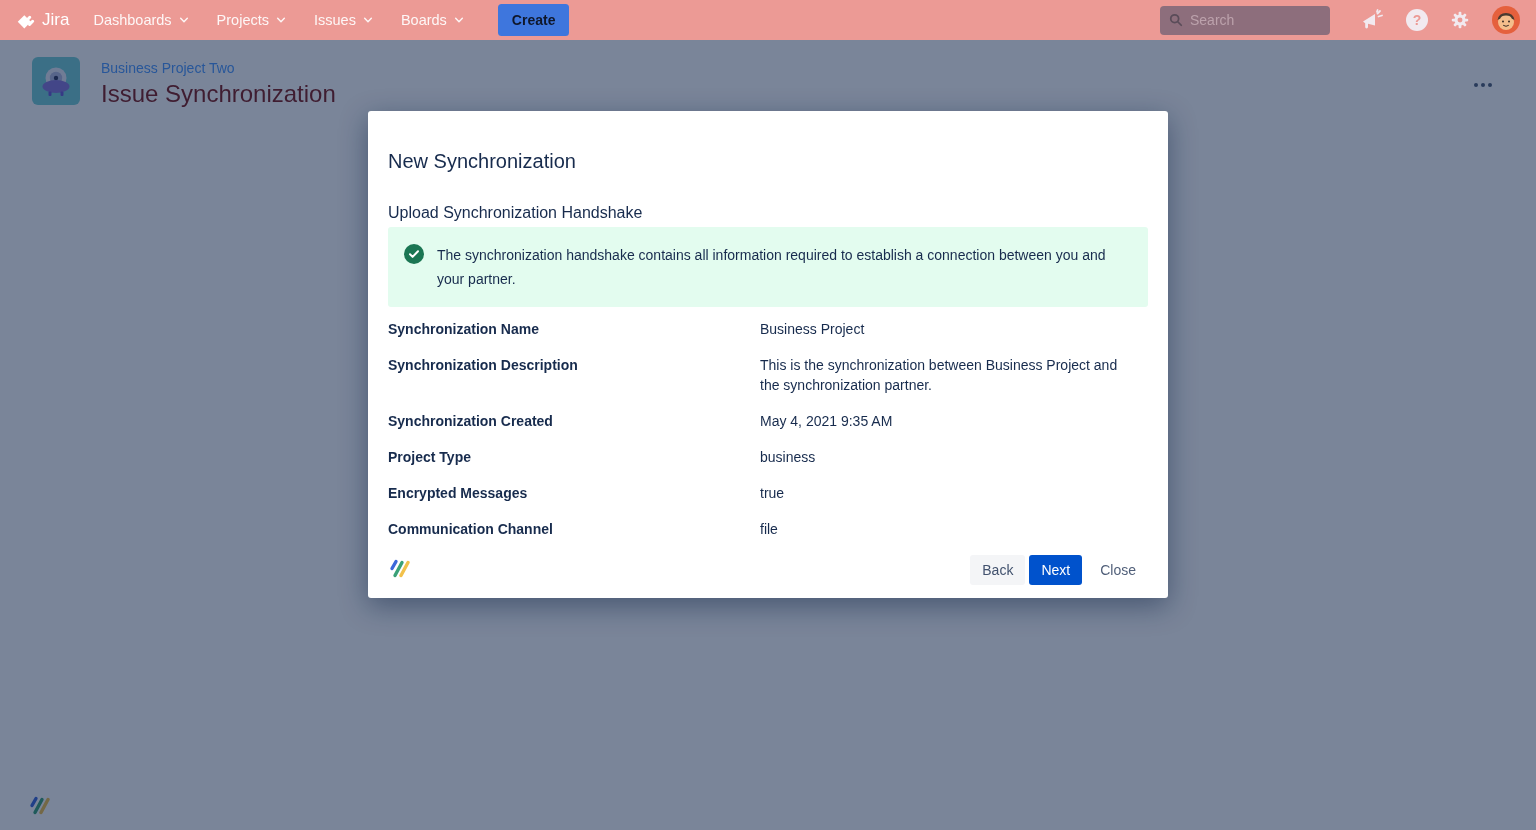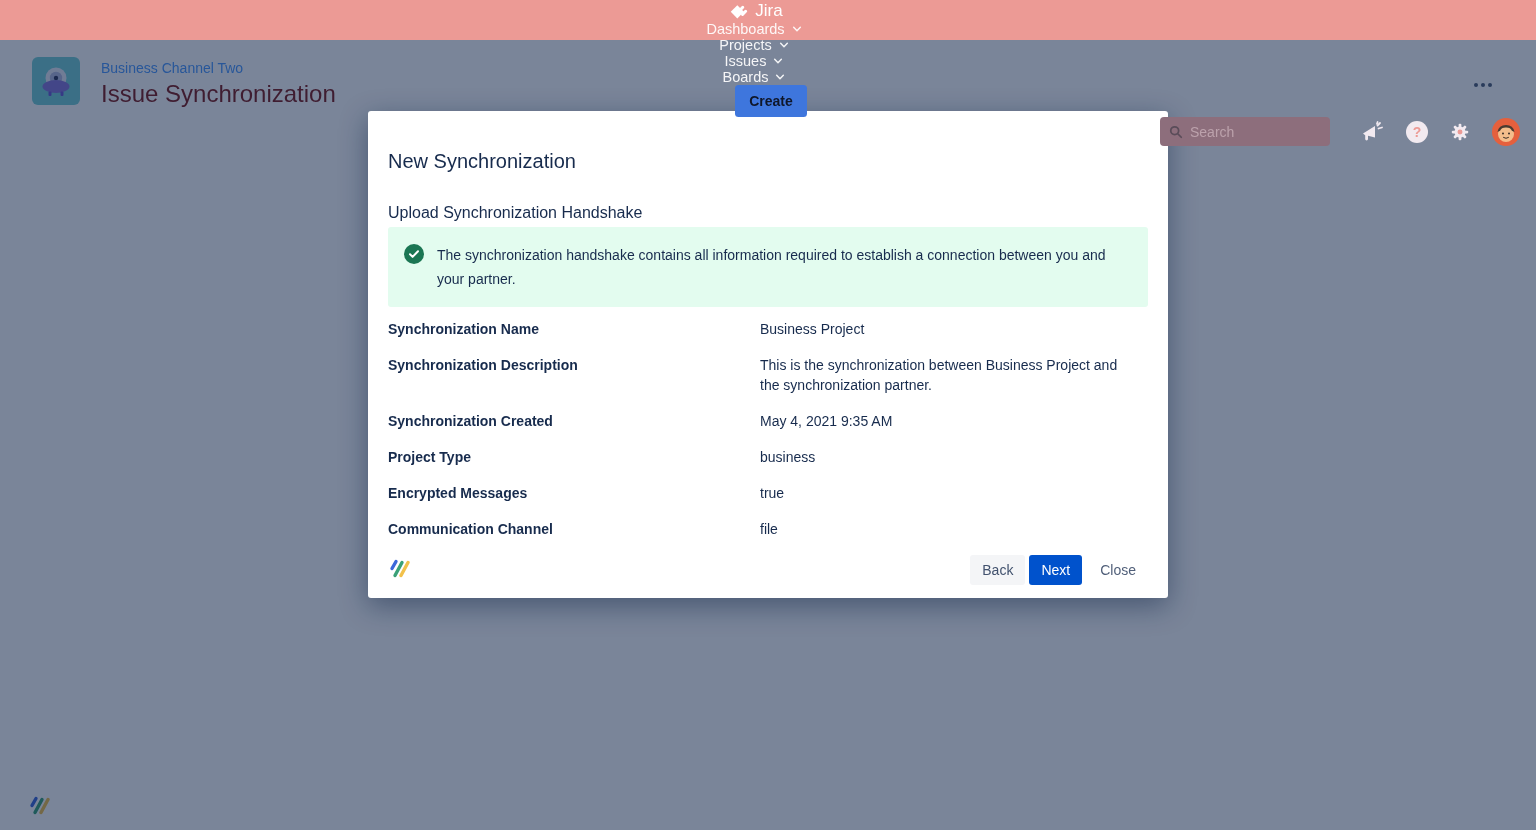--- a/index.html
+++ b/index.html
@@ -2,21 +2,21 @@
 <html style="--nav_bg: #EC9A95; --create_btn: #3E76DD; --primary_btn: #0052CC; --success_bg: #E3FCEF; --success_icon: #1B7653; --link: #4C9AFF; --text_dark: #172B4D; --overlay: rgba(9, 30, 66, 0.54);"><head>
 <meta charset="utf-8">
 <style>
   * { margin:0; padding:0; box-sizing:border-box; }
   html,body { width:1536px; height:830px; overflow:hidden; }
   body { font-family:"Liberation Sans", sans-serif; background:#fff; }
   .screen { position:relative; width:1536px; height:830px; overflow:hidden; }
 
   
   .nav { position:relative; z-index:30; display:flex; align-items:center;
-         height:40px; background:var(--nav_bg,#EC9A95); padding:0 16px;flex-direction:column; }
+         height:40px; background:var(--nav_bg,#EC9A95); padding:0 16px; }
   .brand { display:flex; align-items:center; gap:5px; color:#fff; font-size:17px;
            margin-right:24px; cursor:pointer; }
   .nav-item { display:flex; align-items:center; gap:7px; color:rgba(255,255,255,.92);
               font-size:14.5px; margin-right:28px; text-decoration:none; cursor:pointer; }
   .create-btn { background:var(--create_btn,#3E76DD); color:#0f172a; font-weight:700;
                 font-size:14px; border:none; border-radius:3.5px; padding:8px 14px;
                 margin-left:6px; cursor:pointer; font-family:inherit; }
   .nav-right { margin-left:auto; display:flex; align-items:center; gap:21px; }
   .searchbox { display:flex; align-items:center; gap:7px; width:170px; height:29px;
                background:#8D6E7C; border-radius:4px; padding:0 9px; margin-right:10px; }
@@ -194,21 +194,21 @@
           <rect width="48" height="48" rx="6" fill="#76CFD6"></rect>
           <circle cx="24" cy="21" r="10.5" fill="#E9EBF7"></circle>
           <circle cx="24" cy="21" r="6.2" fill="#B3B9DE"></circle>
           <circle cx="24" cy="21" r="2.2" fill="#30375E"></circle>
           <ellipse cx="24" cy="29.5" rx="13.5" ry="6.5" fill="#8777D9"></ellipse>
           <rect x="16.5" y="34.5" width="3" height="4.5" rx="1" fill="#6C5BD4"></rect>
           <rect x="28.5" y="34.5" width="3" height="4.5" rx="1" fill="#6C5BD4"></rect>
         </svg>
       </span>
       <div class="header-text">
-        <a class="breadcrumb">Business Channel Two</a>
+        <a class="breadcrumb">Business Project Two</a>
         <div class="page-title">Issue Synchronization</div>
       </div>
       <button class="more-btn">
         <span></span>
         <span></span>
         <span></span>
       </button>
     </header>
 
     <span class="backbone-page">

